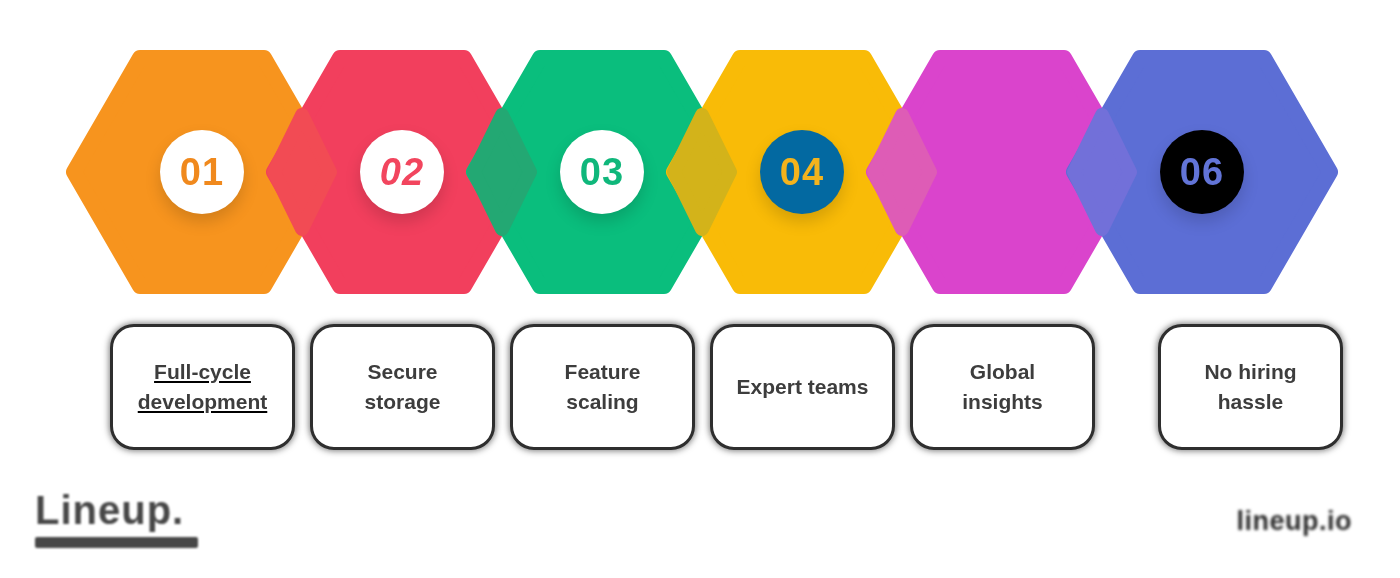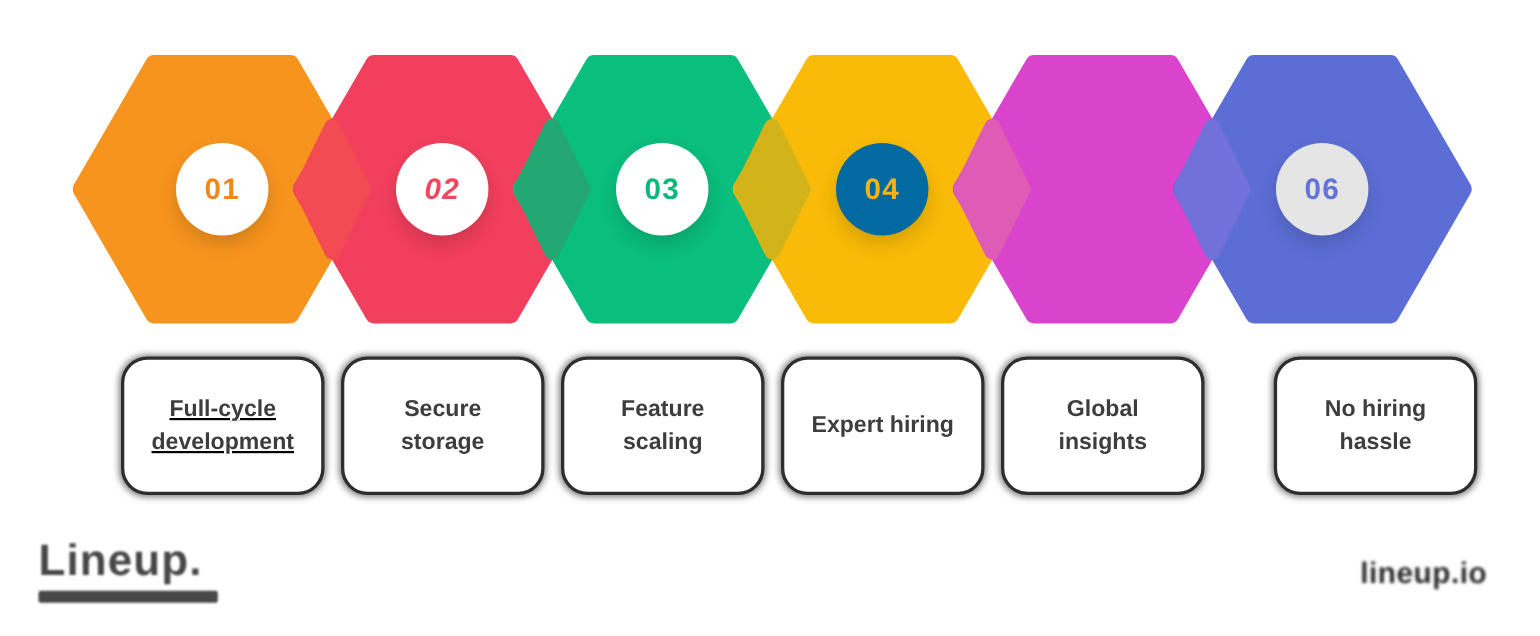--- a/index.html
+++ b/index.html
@@ -7,21 +7,21 @@
     position:relative;width:1400px;height:578px;background:#ffffff;
     font-family:"Liberation Sans", sans-serif;overflow:hidden;
   }
   .step{position:absolute;top:44px;width:272px;height:256px;}
   .step svg{position:absolute;left:0;top:0;display:block;}
   .num-circle{
     position:absolute;left:94px;top:86px;width:84px;height:84px;border-radius:50%;
     background:#ffffff;display:flex;align-items:center;justify-content:center;
     box-shadow:0 8px 16px rgba(0,0,0,0.15);
   }
-  .num{font-size:27px;font-weight:bold;letter-spacing:1px;}
+  .num{font-size:38px;font-weight:bold;letter-spacing:1px;}
   .junction{position:absolute;top:107px;width:72px;height:130px;}
   .junction svg{display:block;}
   .card{
     position:absolute;top:324px;width:185px;height:126px;background:#ffffff;
     border:3px solid #2e2e2e;border-radius:24px;box-sizing:border-box;
     box-shadow:0 0 6px 1px rgba(20,20,20,0.55);
     display:flex;align-items:center;justify-content:center;text-align:center;
   }
   .card-label{
     font-size:21px;line-height:1.45;color:#3d3d3d;font-weight:600;
@@ -79,21 +79,21 @@
   <div class="step" style="left: 866px;">
     <svg class="hex" width="272" height="256" viewBox="0 0 272 256">
       <polygon points="8,128 74,14 198,14 264,128 198,242 74,242" stroke-width="16" stroke-linejoin="round" fill="#DA44CC" stroke="#DA44CC"></polygon>
     </svg>
   </div>
 
   <div class="step" style="left: 1066px;">
     <svg class="hex" width="272" height="256" viewBox="0 0 272 256">
       <polygon points="8,128 74,14 198,14 264,128 198,242 74,242" stroke-width="16" stroke-linejoin="round" fill="#5C6ED5" stroke="#5C6ED5"></polygon>
     </svg>
-    <div class="num-circle" style="background: #e5e5e5;">
+    <div class="num-circle" style="background: #000000;">
       <span class="num" style="color: rgb(98, 116, 215);">06</span>
     </div>
   </div>
 </div>
   <div id="junctions">
   <div class="junction" style="left: 266px;">
     <svg width="72" height="130" viewBox="0 0 72 130">
       <polygon points="36,8 64,65 36,122 8,65" stroke-width="14" stroke-linejoin="round" fill="#F24B54" stroke="#F24B54"></polygon>
     </svg>
   </div>
@@ -129,21 +129,21 @@
 
   <div class="card" style="left: 310px;">
     <div class="card-label">Secure storage</div>
   </div>
 
   <div class="card" style="left: 510px;">
     <div class="card-label">Feature scaling</div>
   </div>
 
   <div class="card" style="left: 710px;">
-    <div class="card-label">Expert hiring</div>
+    <div class="card-label">Expert teams</div>
   </div>
 
   <div class="card" style="left: 910px;">
     <div class="card-label">Global insights</div>
   </div>
 
   <div class="card" style="left: 1110px; margin-left: 48px;">
     <div class="card-label">No hiring hassle</div>
   </div>
 </div>

